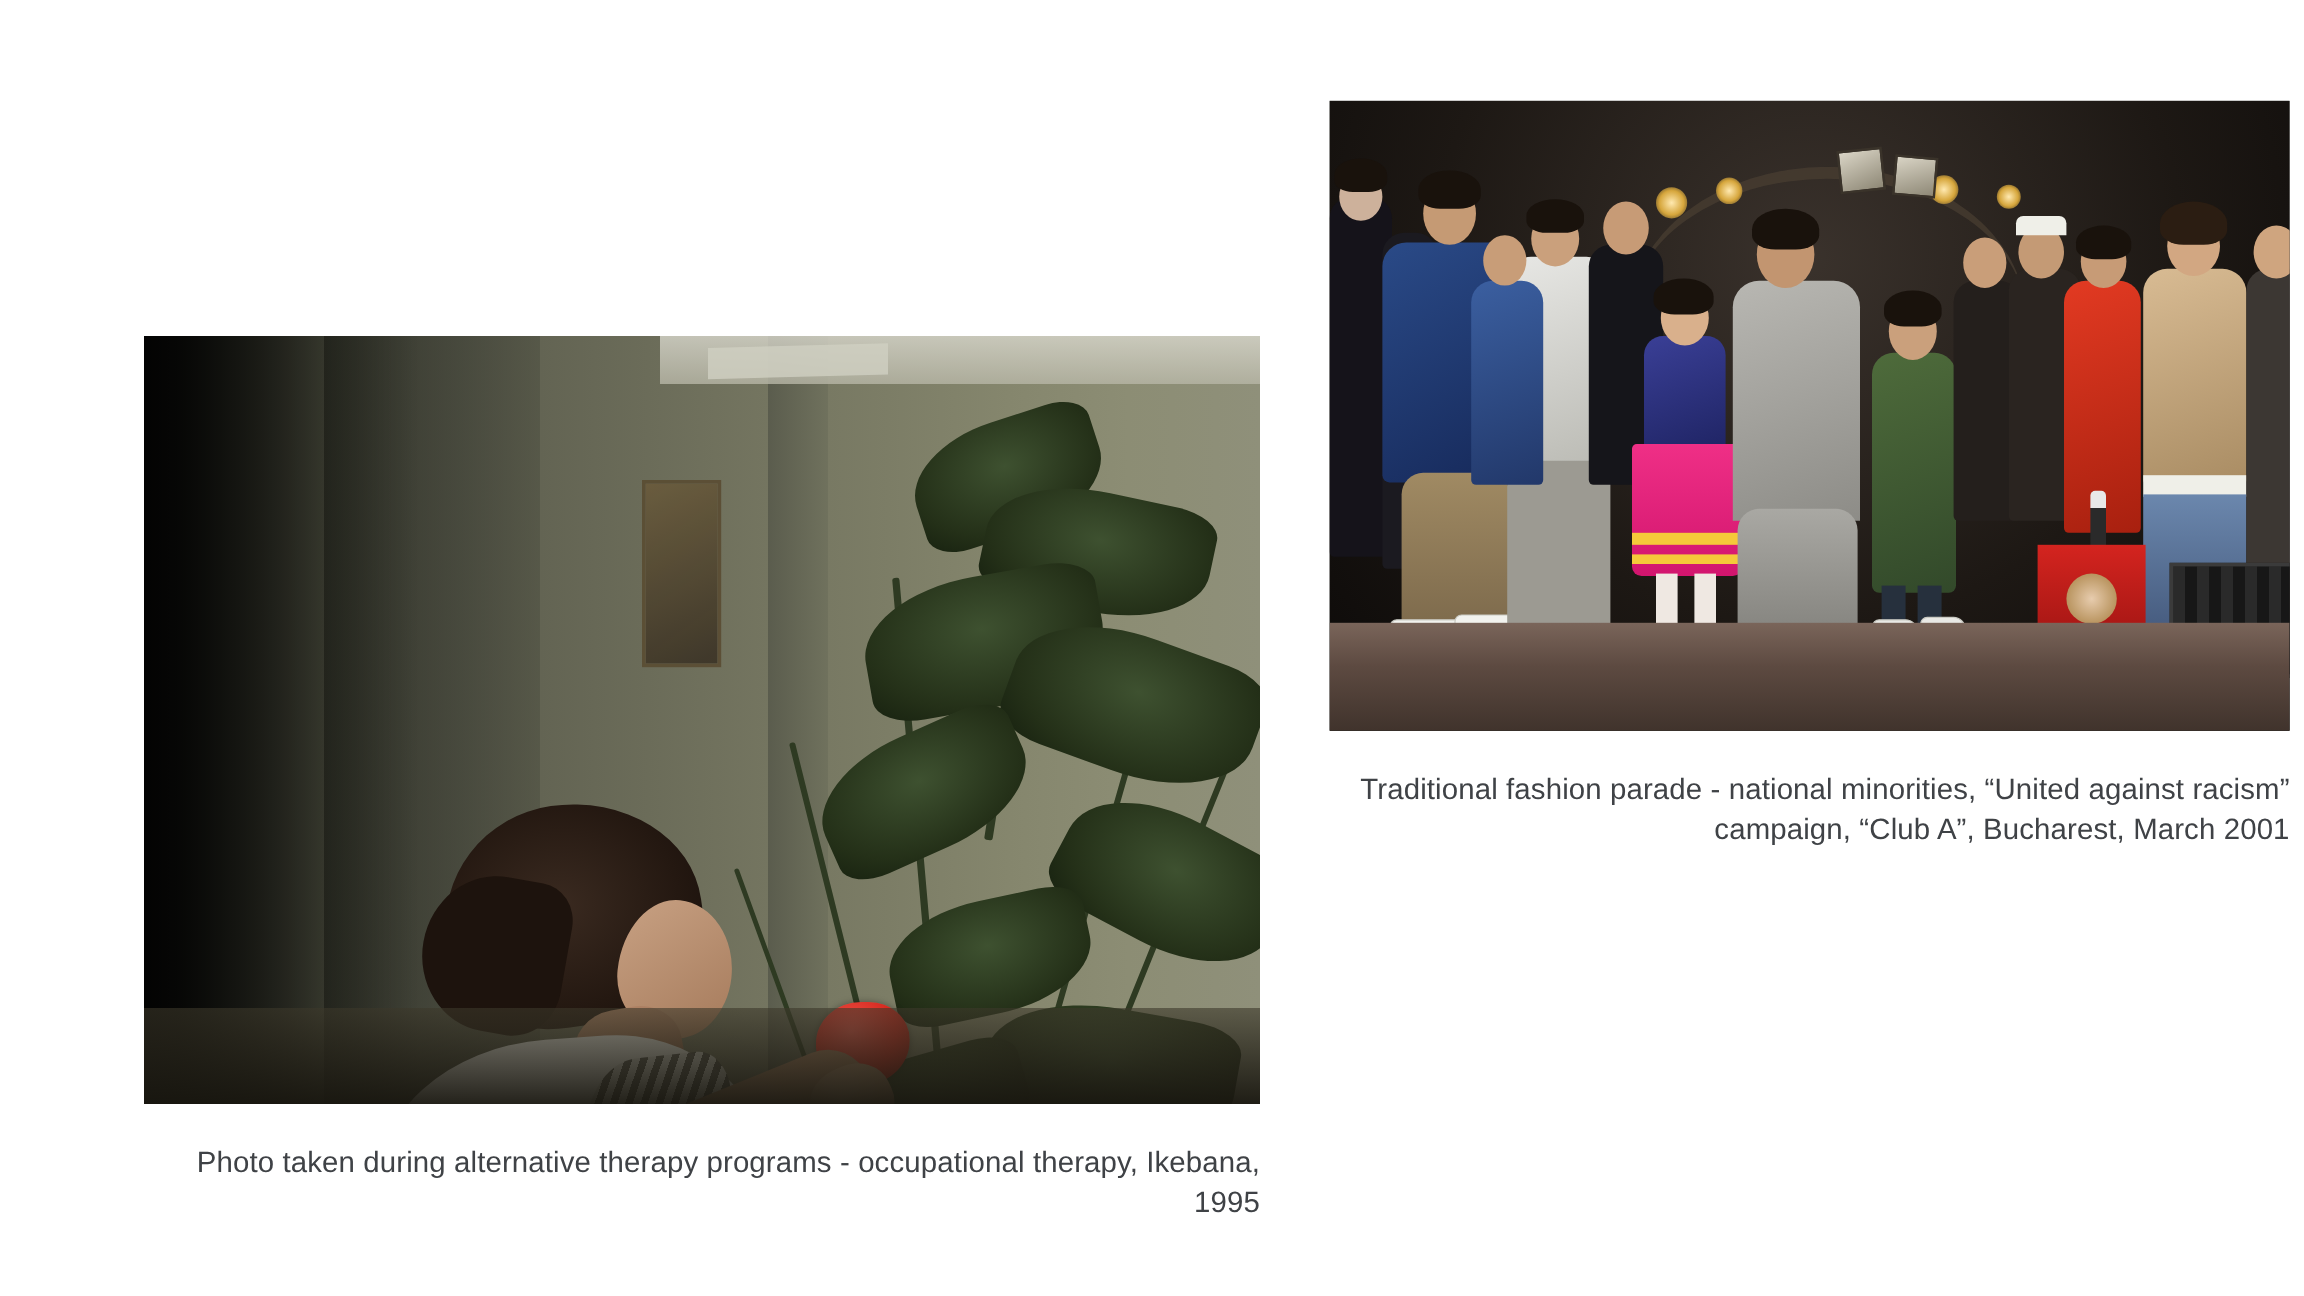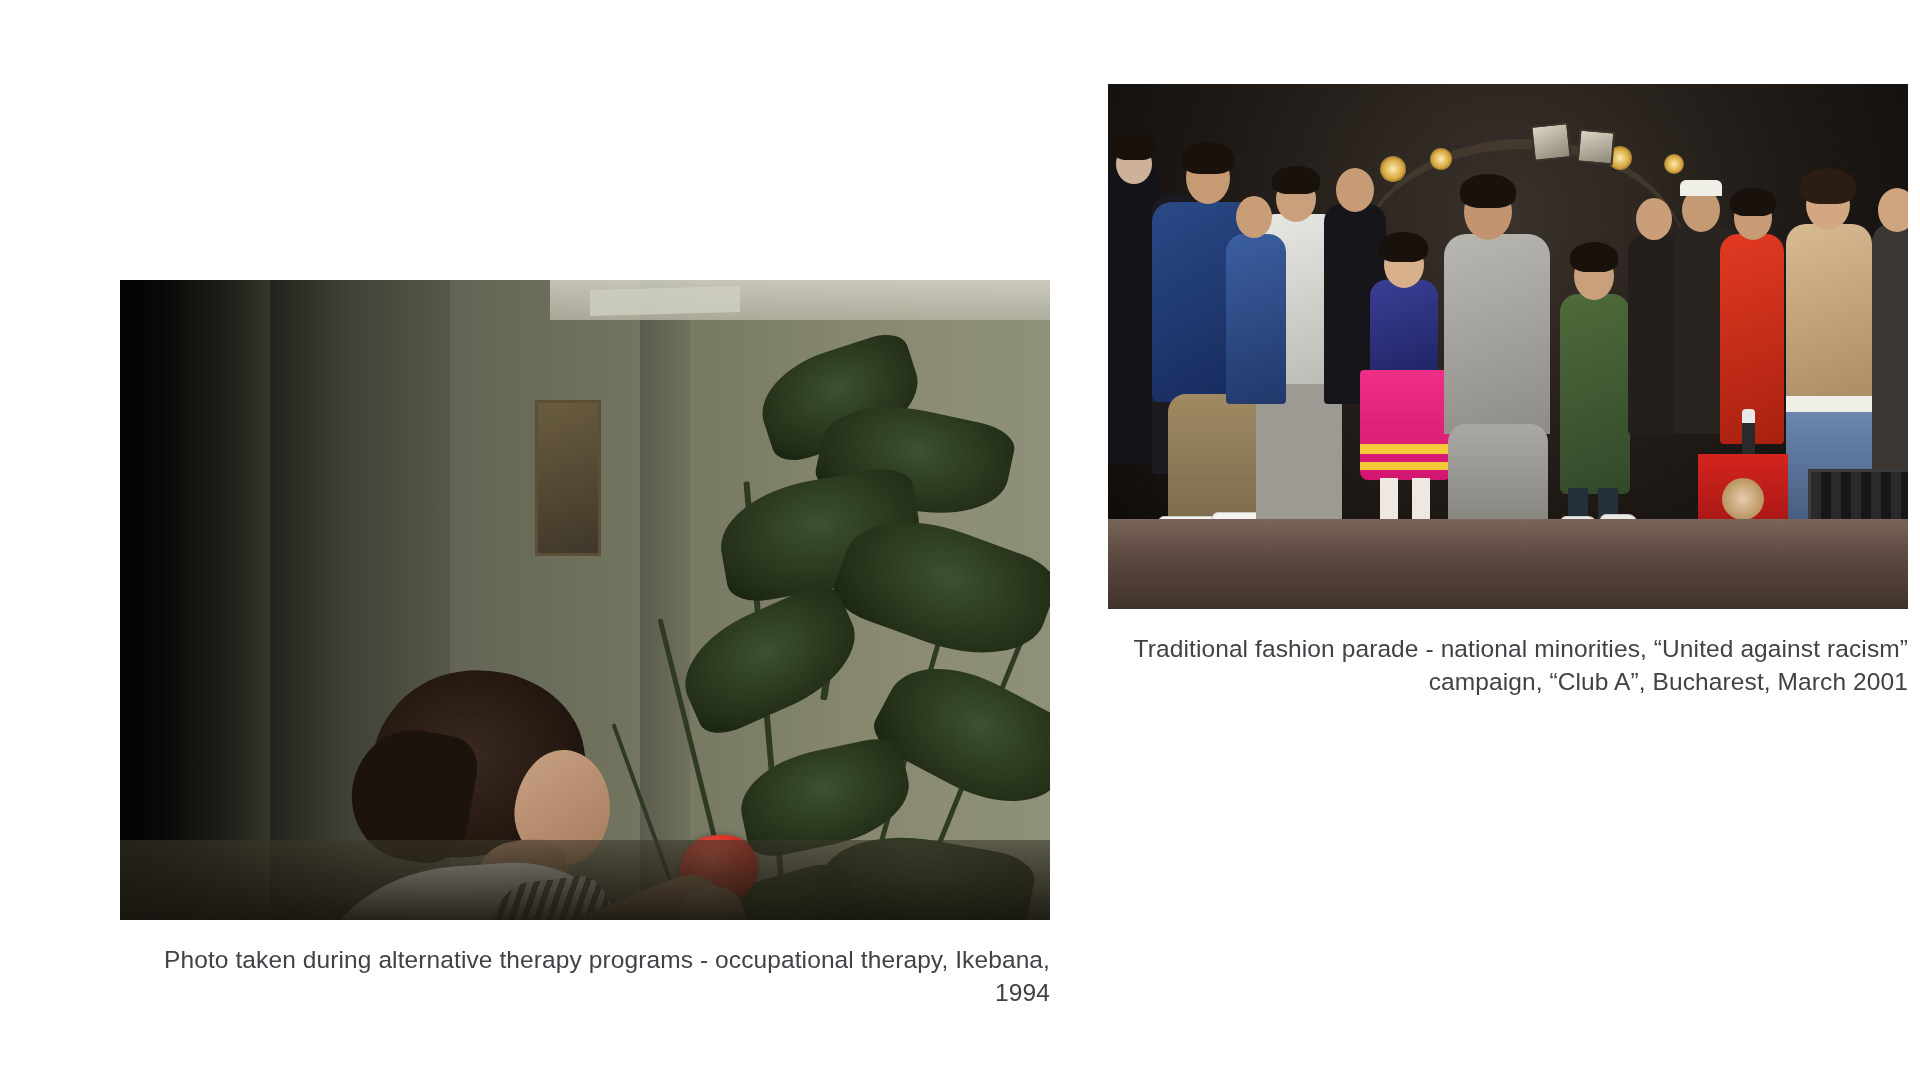--- a/index.html
+++ b/index.html
@@ -29,21 +29,21 @@
     overflow: hidden;
     background: #2a2a26;
   }
 
   .caption {
     color: #3f4246;
     font-size: 24.5px;
     line-height: 1.33;
     letter-spacing: 0.1px;
     text-align: right;
-    padding-top: 24px;
+    padding-top: 34px;
   }
 
   
   #figure-ikebana {
     left: 80px;
     top: 264px;
     width: 930px;
   }
   #figure-ikebana .photo-frame {
     width: 930px;
@@ -323,21 +323,21 @@
 
       <div class="ike-scarf"></div>
 
       <div class="ike-arm"></div>
       <div class="ike-arm2"></div>
       <div class="ike-hand"></div>
 
       <div class="ike-shadow-left"></div>
       <div class="ike-floor"></div>
     </div>
-    <figcaption class="caption">Photo taken during alternative therapy programs - occupational therapy, Ikebana, 1994</figcaption>
+    <figcaption class="caption">Photo taken during alternative therapy programs - occupational therapy, Ikebana, 1995</figcaption>
   </figure>
 
   <figure class="figure" id="figure-parade">
     <div class="photo-frame">
       <div class="par-bg"></div>
       <div class="par-arch"></div>
 
       <div class="par-lamp" style="left:272px; top:72px; width:26px; height:26px;"></div>
       <div class="par-lamp" style="left:322px; top:64px; width:22px; height:22px;"></div>
       <div class="par-lamp" style="left:500px; top:62px; width:24px; height:24px;"></div>

